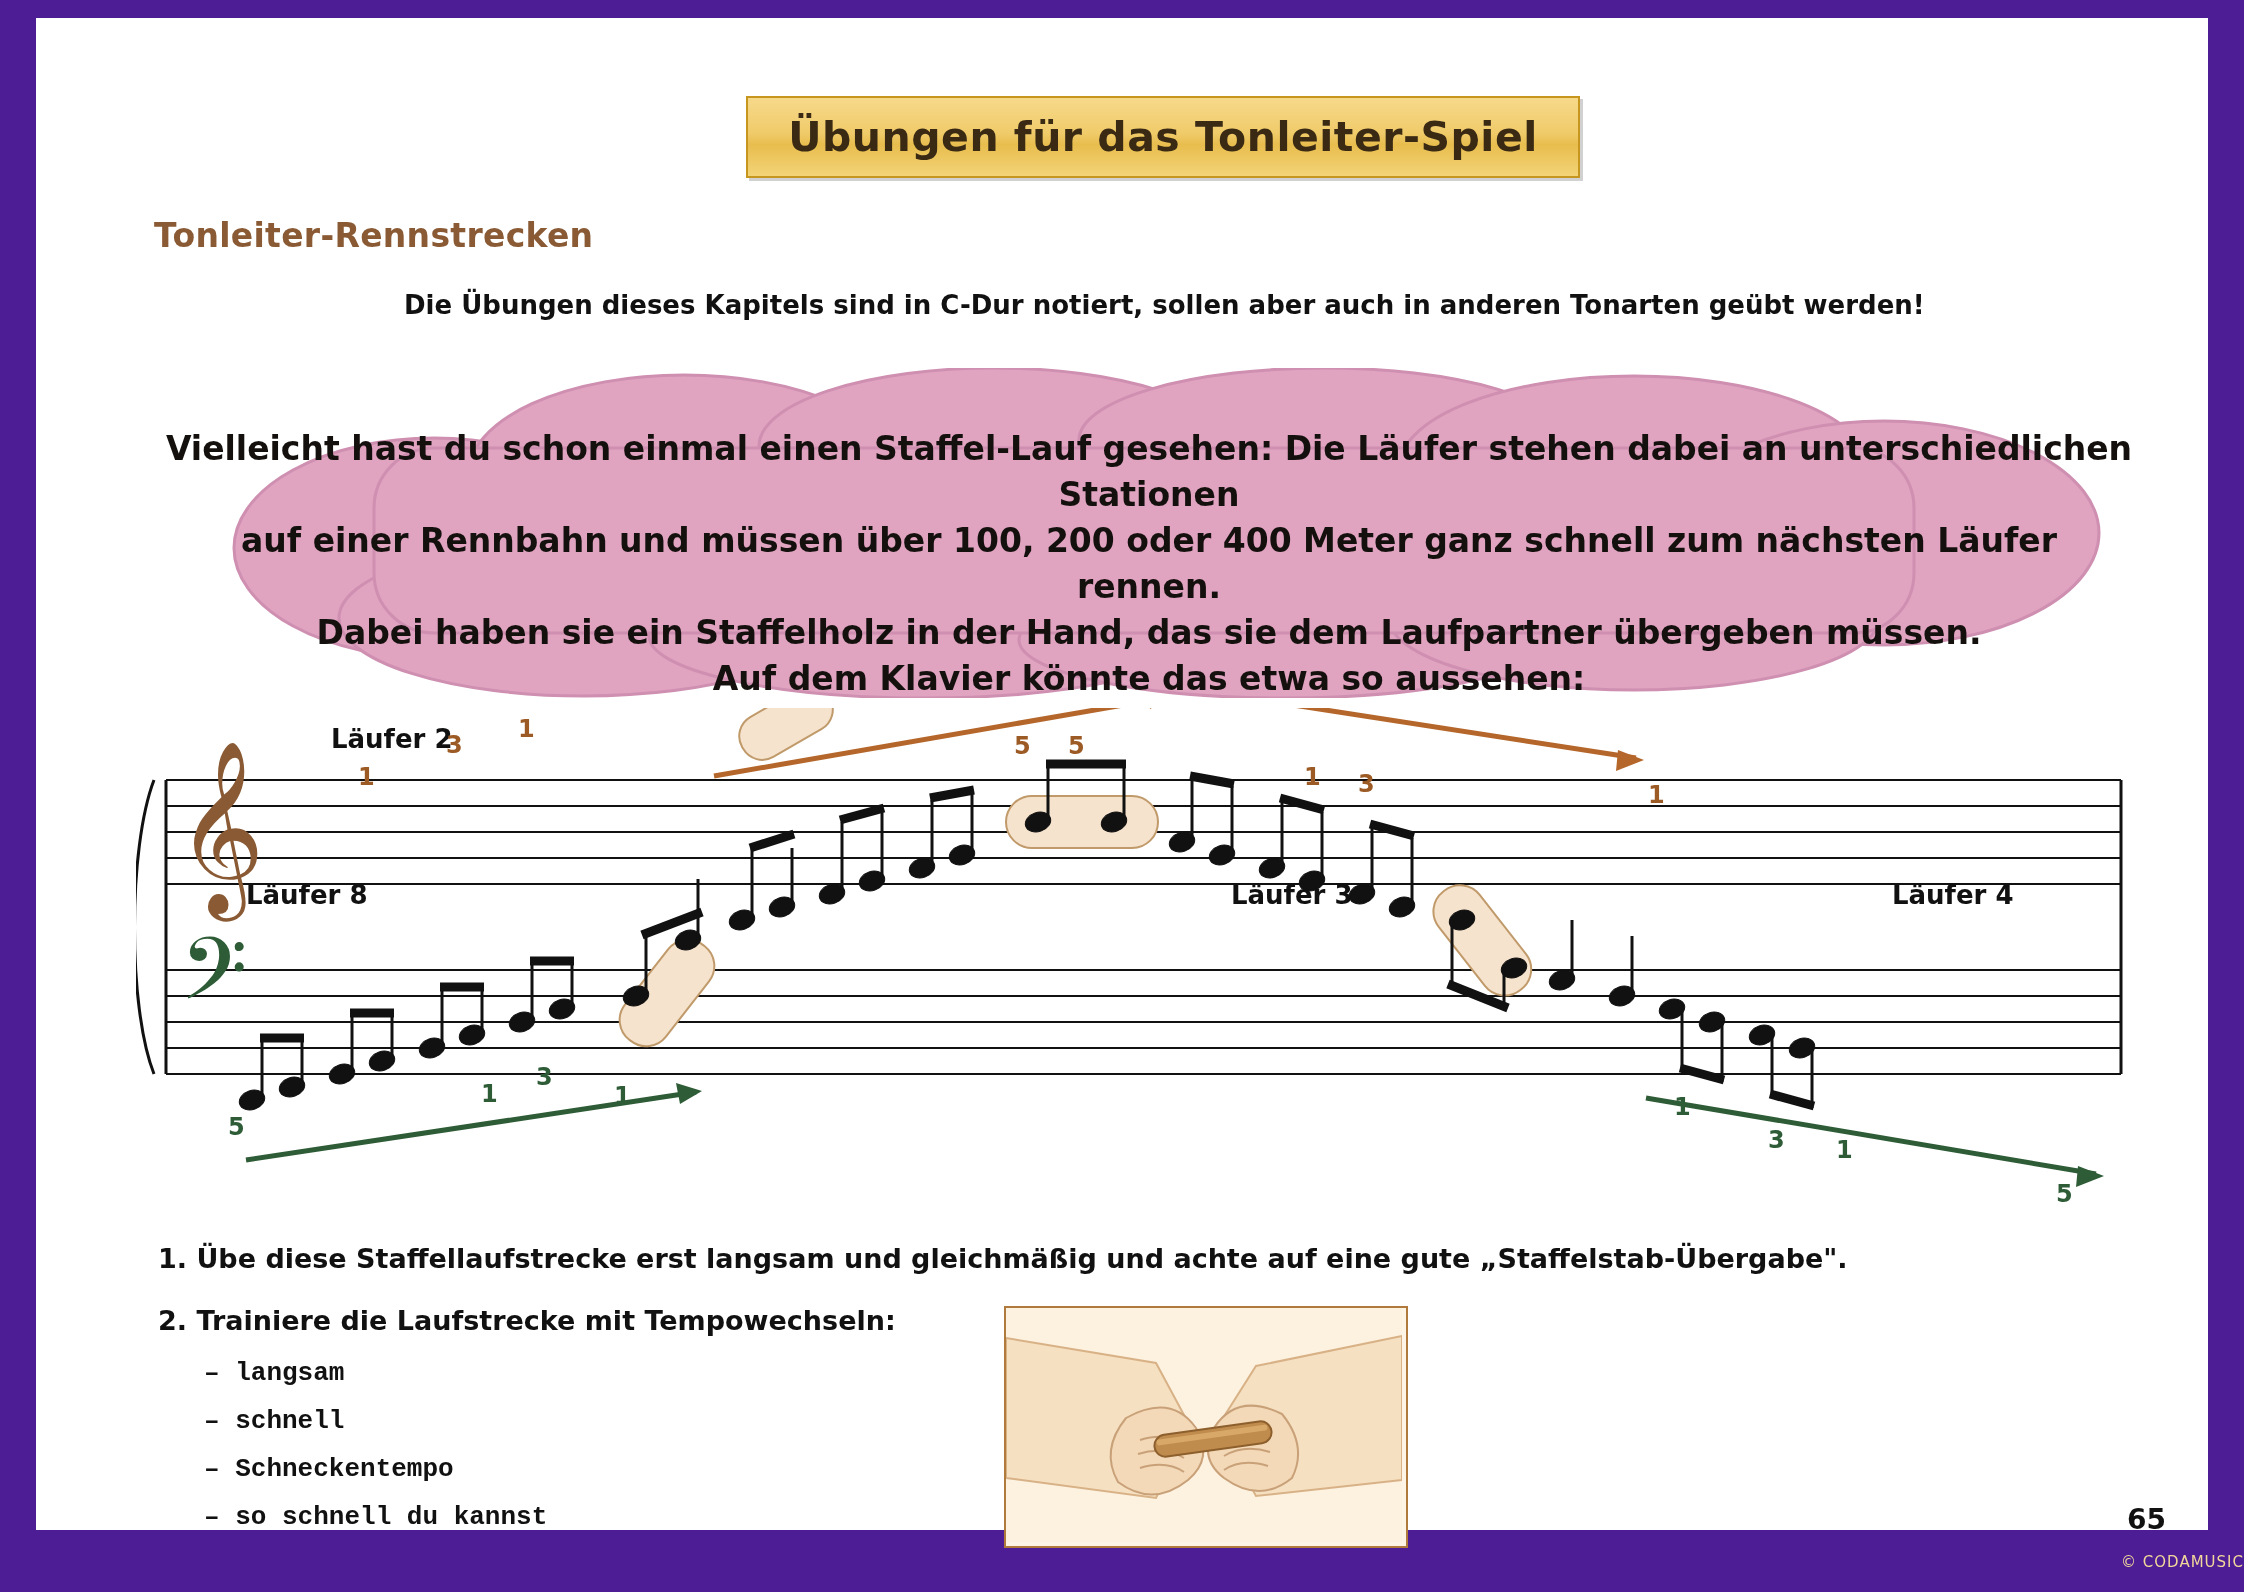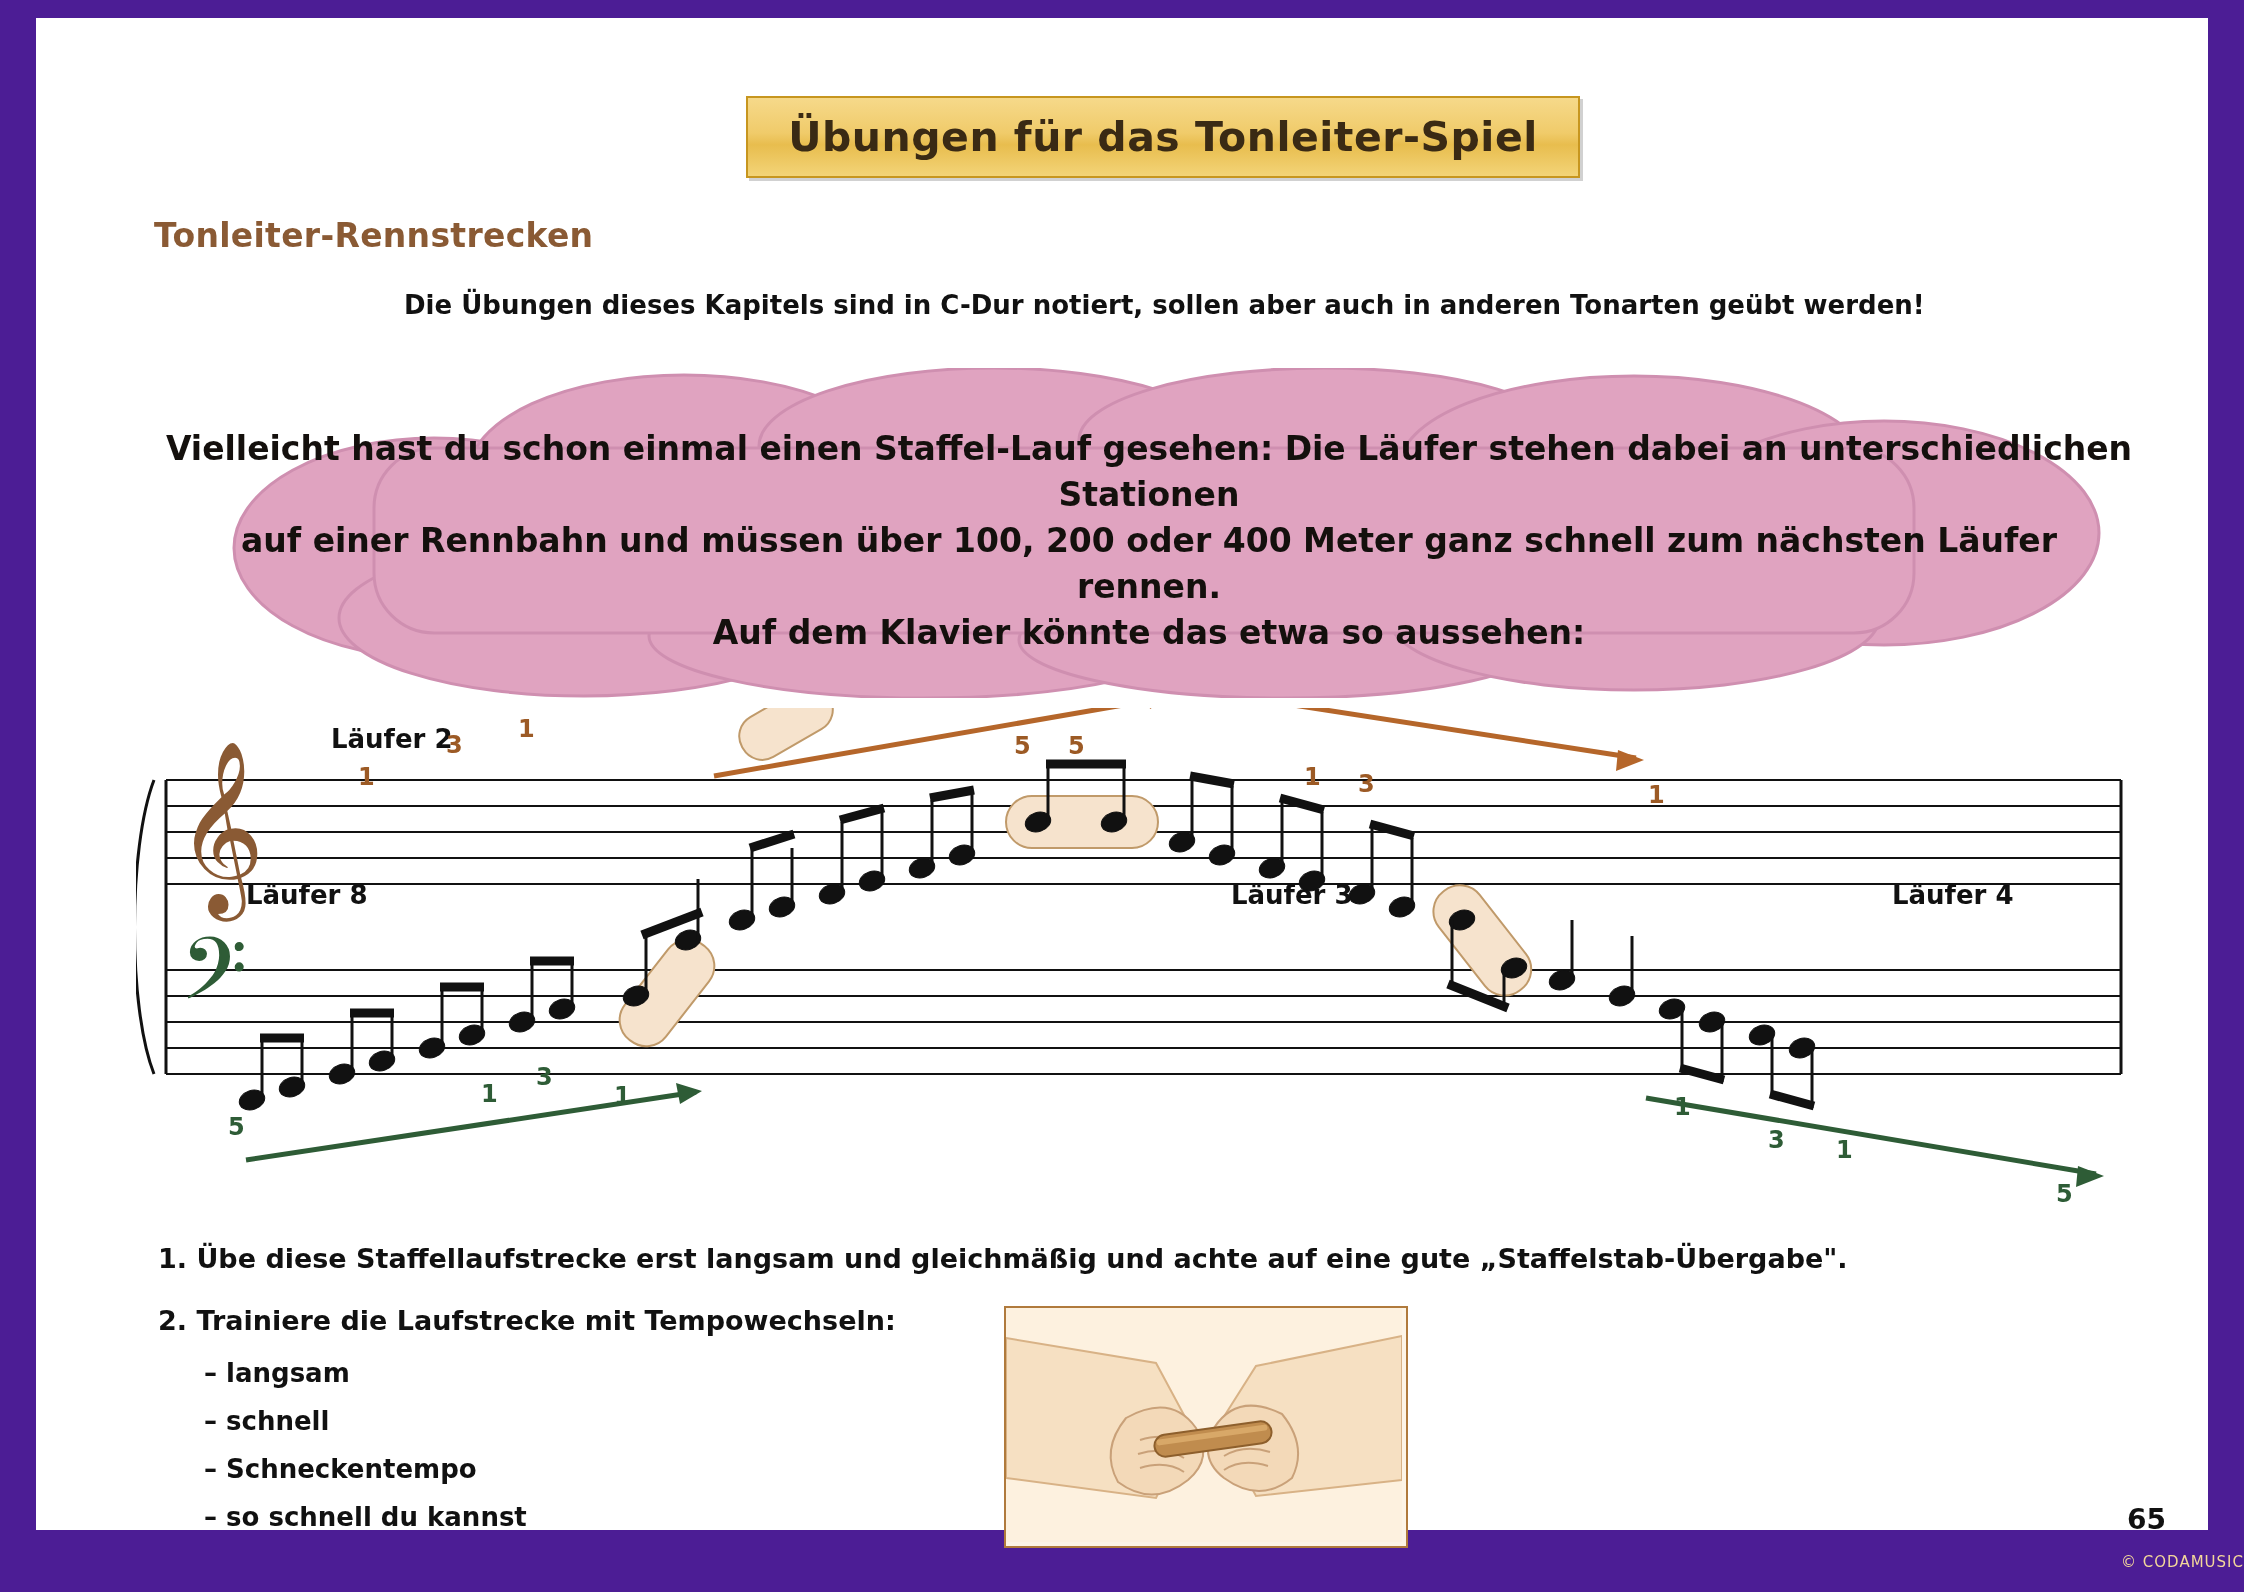--- a/index.html
+++ b/index.html
@@ -131,20 +131,21 @@
   }
   .instr-1 { left: 122px; top: 1225px; }
   .instr-2 { left: 122px; top: 1287px; }
   .bullet {
     position: absolute;
     left: 168px;
     font-size: 26px;
     font-weight: bold;
     color: #111;
     white-space: nowrap;
+    font-family: Liberation Mono, monospace;
   }
   .b1 { top: 1340px; }
   .b2 { top: 1388px; }
   .b3 { top: 1436px; }
   .b4 { top: 1484px; }
 
   .photo-box {
     position: absolute;
     left: 968px;
     top: 1288px;
@@ -200,20 +201,21 @@
           <ellipse cx="420" cy="250" rx="245" ry="78"></ellipse>
           <ellipse cx="760" cy="268" rx="275" ry="62"></ellipse>
           <ellipse cx="1120" cy="272" rx="265" ry="58"></ellipse>
           <ellipse cx="1470" cy="250" rx="245" ry="72"></ellipse>
           <rect x="210" y="80" width="1540" height="185" rx="60"></rect>
         </g>
       </svg>
       <div class="cloud-text">
         <div>Vielleicht hast du schon einmal einen Staffel-Lauf gesehen: Die Läufer stehen dabei an unterschiedlichen Stationen</div>
         <div>auf einer Rennbahn und müssen über 100, 200 oder 400 Meter ganz schnell zum nächsten Läufer rennen.</div>
+        <div>Dabei haben sie ein Staffelholz in der Hand, das sie dem Laufpartner übergeben müssen.</div>
         <div>Auf dem Klavier könnte das etwa so aussehen:</div>
       </div>
     </div>
 
     <div class="music-area">
       <svg class="music-svg" width="2010" height="500" viewBox="0 0 2010 500">
 
         <g>
           <rect x="600" y="-8" width="100" height="46" rx="22" transform="rotate(-30 650 15)" fill="#f6e3cd" stroke="#c09a6a" stroke-width="2"></rect>
         </g>

